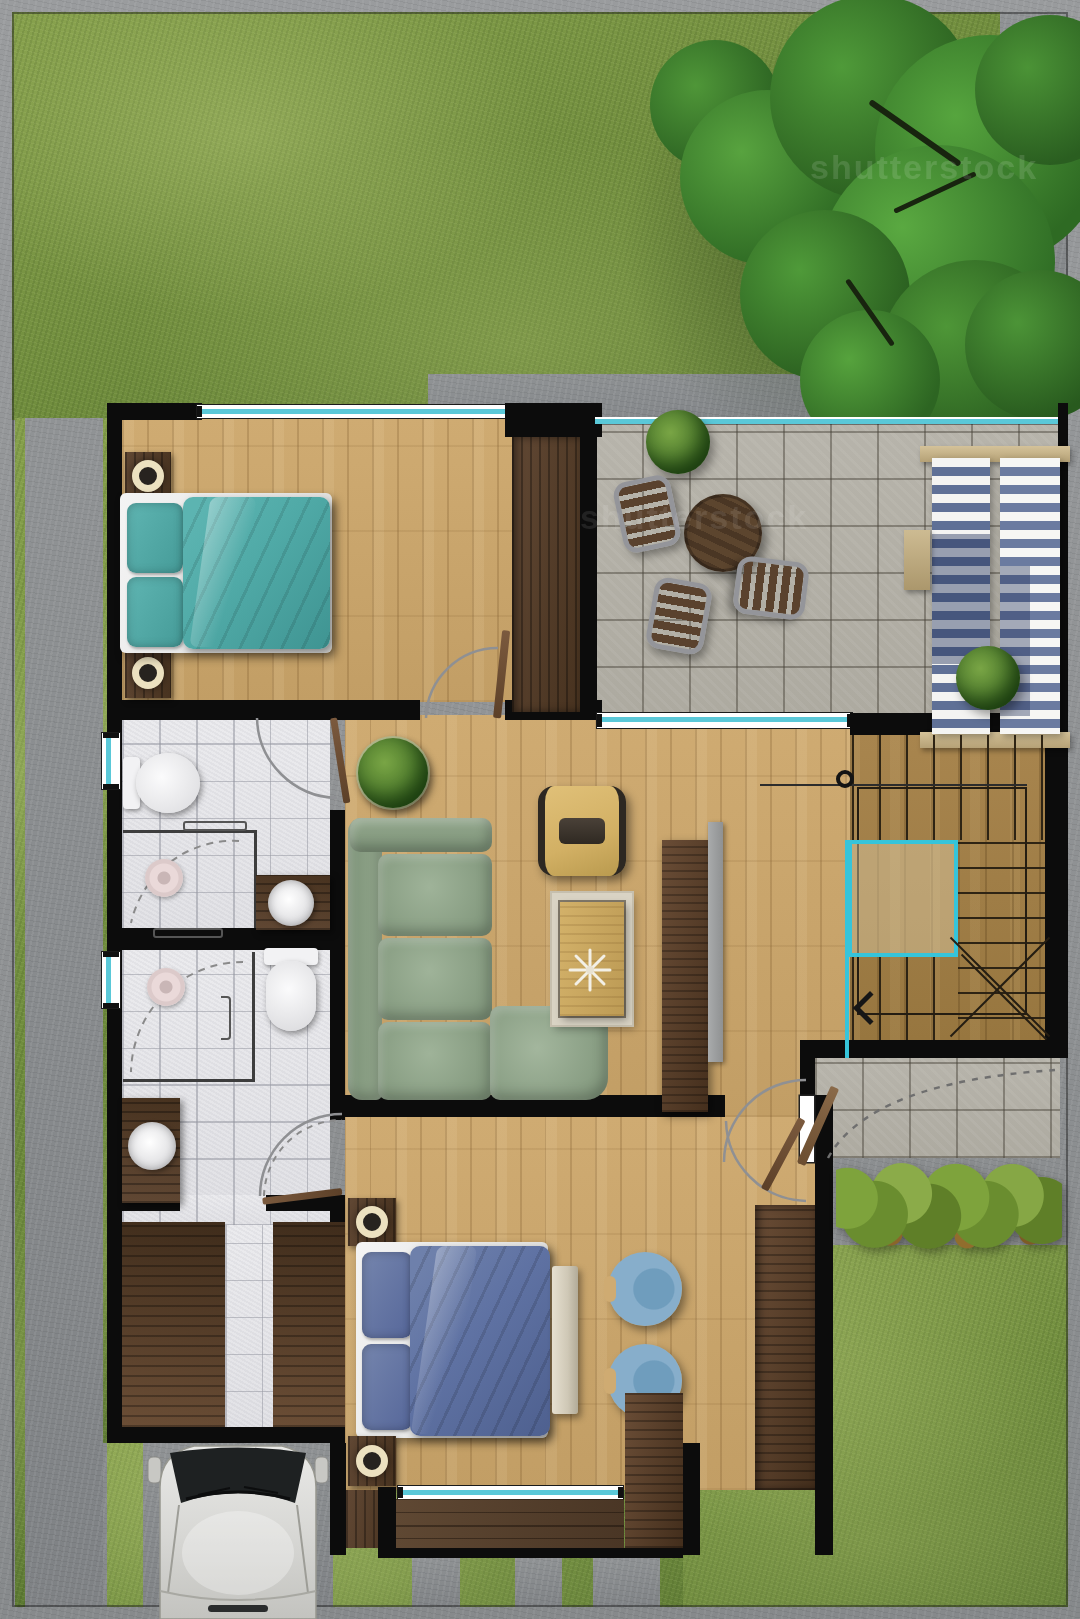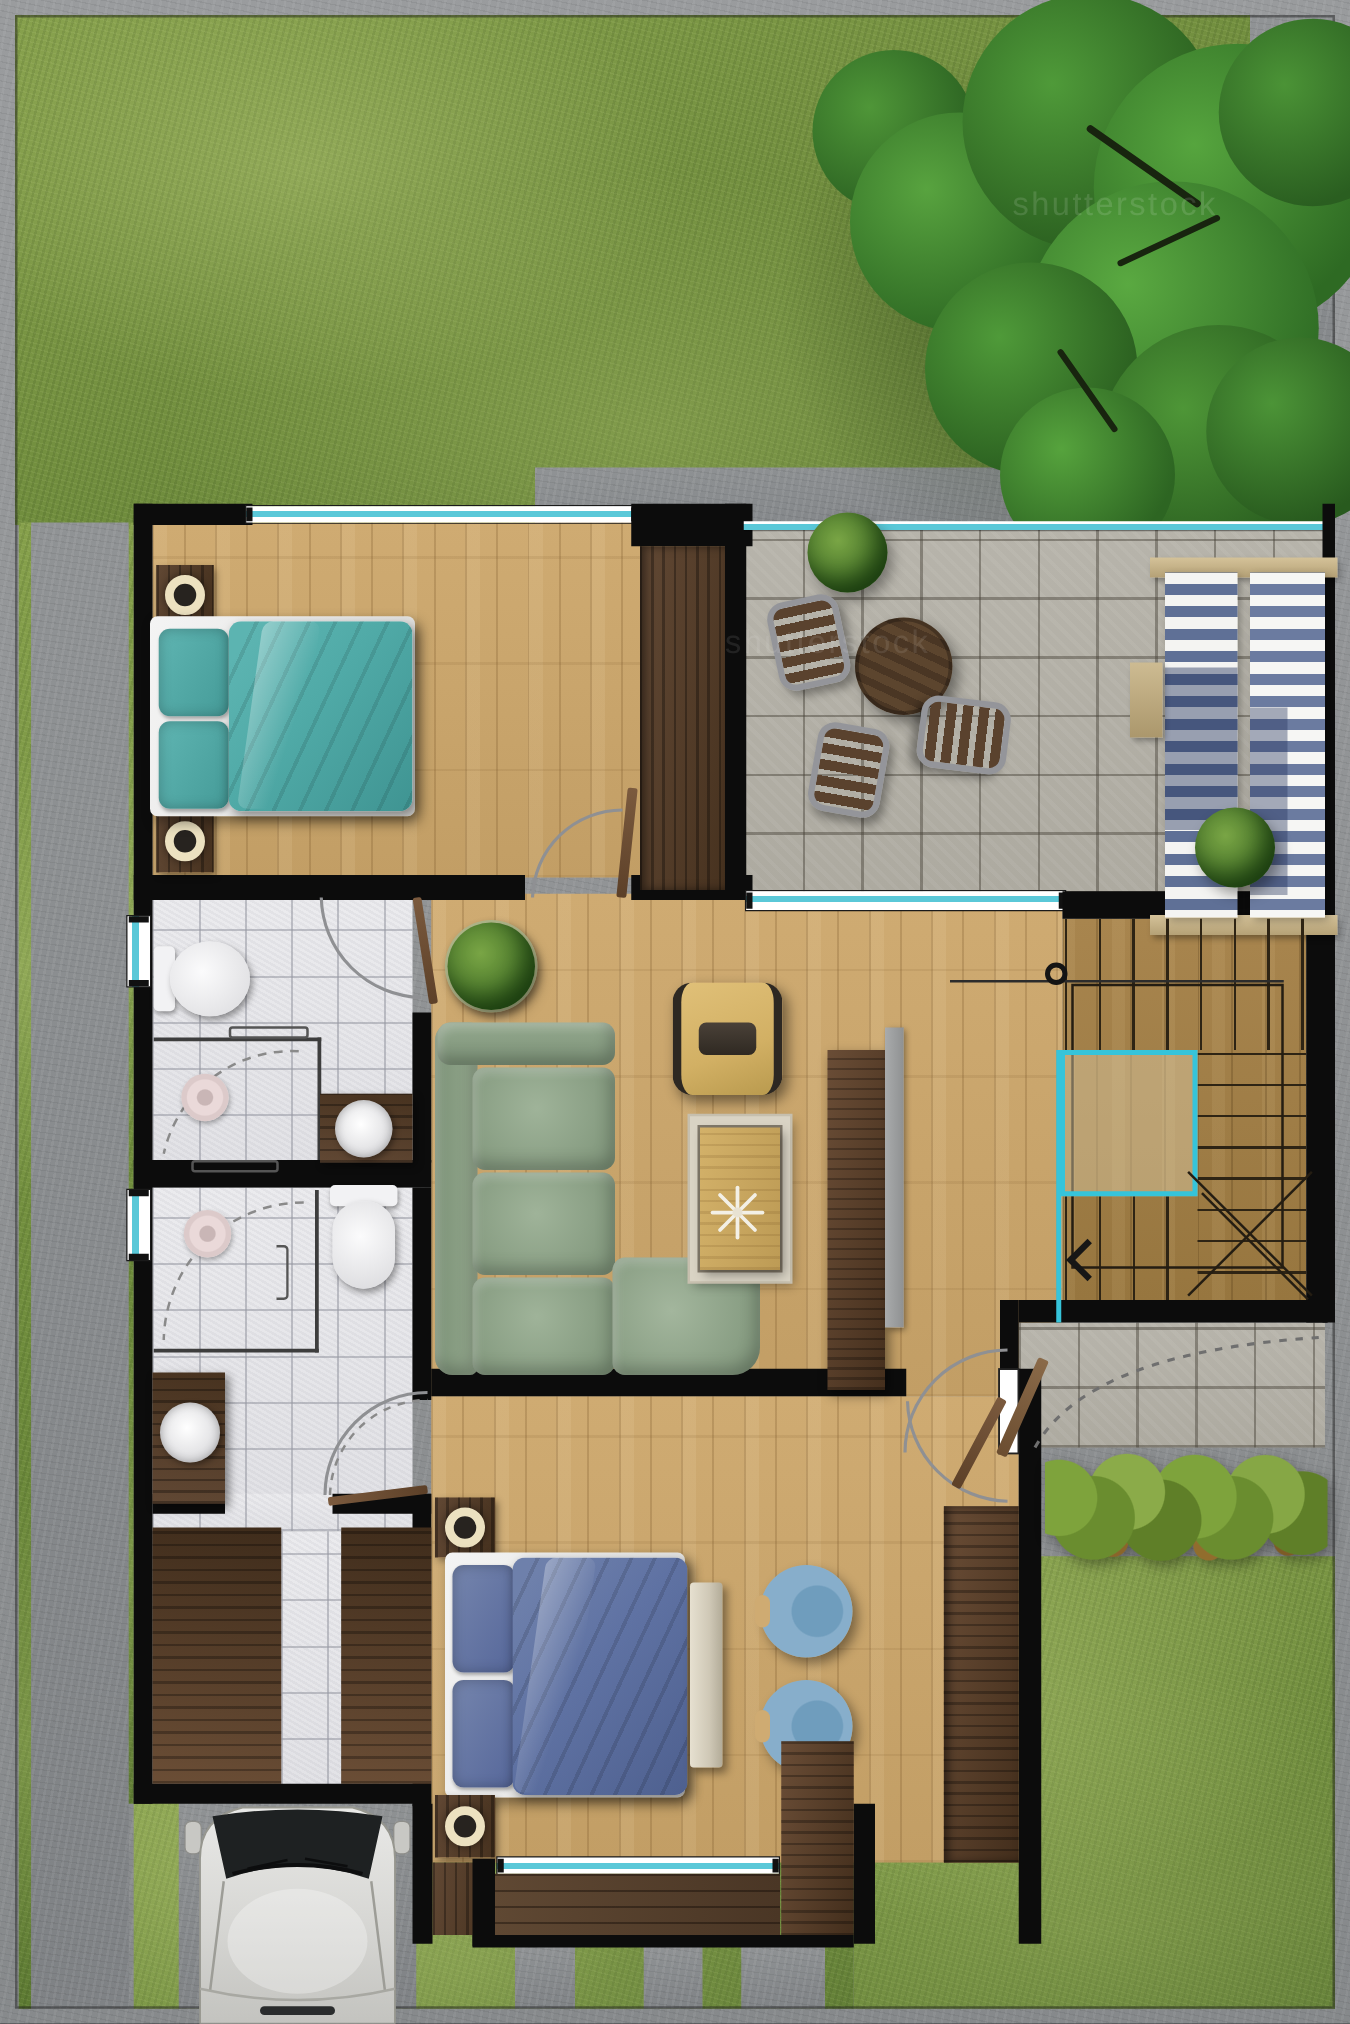--- a/index.html
+++ b/index.html
@@ -64,21 +64,21 @@
   .cushion{border-radius:10px;box-shadow:inset -4px -6px 12px rgba(0,0,0,.22),inset 3px 4px 8px rgba(255,255,255,.25);}
   .pchair{width:58px;height:72px;border:5px solid #94959a;border-radius:14px;
     background:repeating-linear-gradient(180deg,#5a422e 0 8px,rgba(0,0,0,0) 8px 13px);
     box-shadow:4px 5px 8px rgba(0,0,0,.35);}
   .roundchair{width:74px;height:74px;border-radius:50%;
     background:radial-gradient(circle at 62% 50%,#6f9dbd 0 34%,#87aecb 36% 100%);
     box-shadow:4px 5px 9px rgba(0,0,0,.4);}
   .roundchair::before{content:"";position:absolute;left:-4px;top:24px;width:12px;height:26px;border-radius:6px;background:var(--oak,#cfab72);}
   .tread-v{background:repeating-linear-gradient(90deg,#2e2414 0 2px,transparent 2px 27px);}
   .tread-h{background:repeating-linear-gradient(180deg,#2e2414 0 2px,transparent 2px 25px);}
-  .wm{color:#fff;opacity:.12;font-size:26px;letter-spacing:2px;font-weight:normal;}
+  .wm{color:#fff;opacity:.12;font-size:34px;letter-spacing:2px;font-weight:bold;}
   svg{overflow:visible}
 </style>
 </head>
 <body>
 
 <div id="stage">
 
   <div class="grass" style="left:12px;top:12px;width:1056px;height:408px;"></div>
   <div class="concrete" style="left:1000px;top:12px;width:68px;height:420px;"></div>
   <div class="concrete" style="left:428px;top:374px;width:577px;height:46px;"></div>

